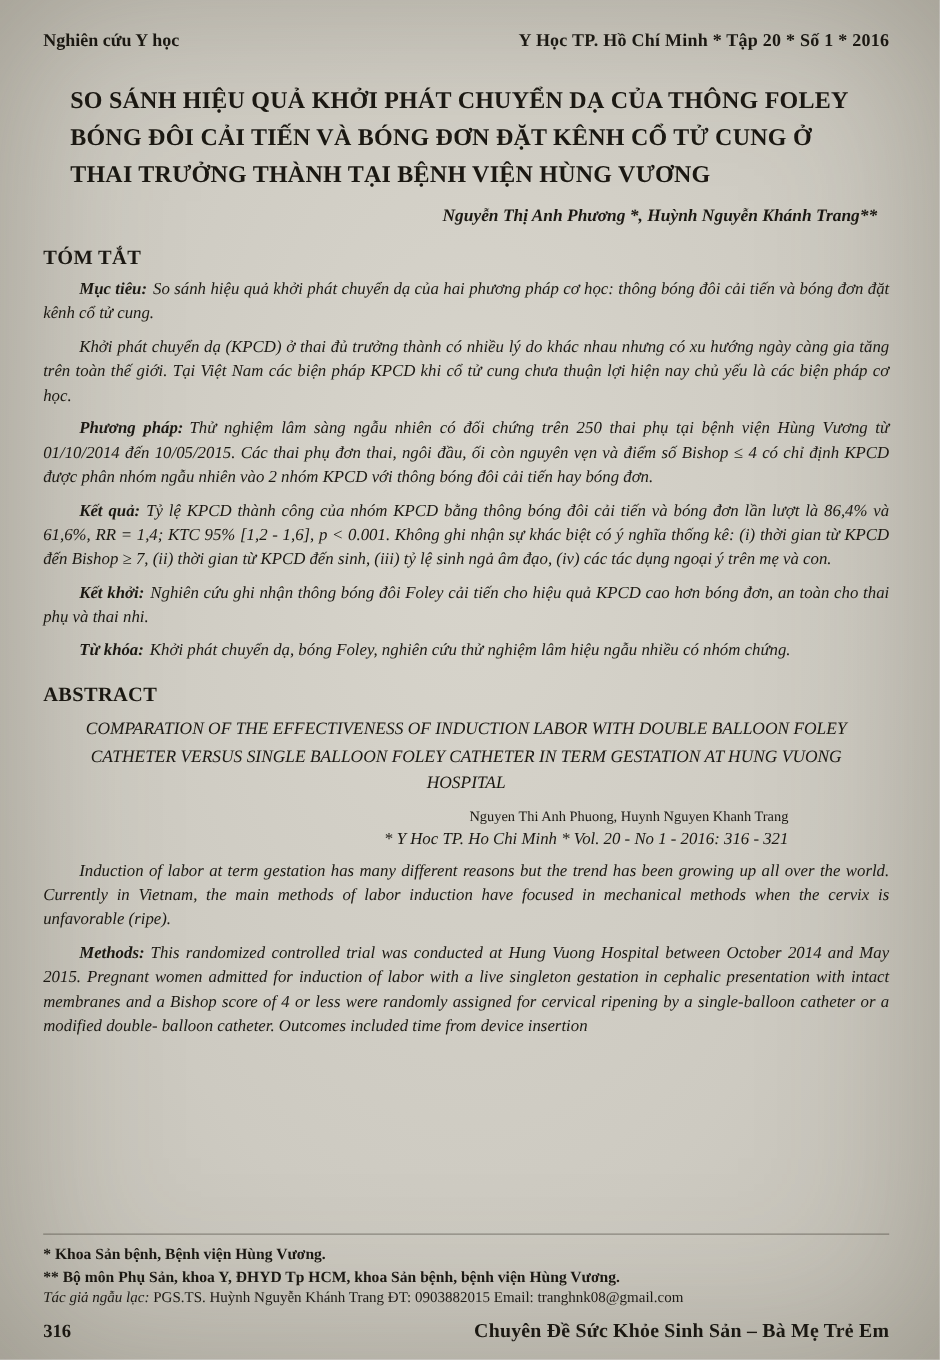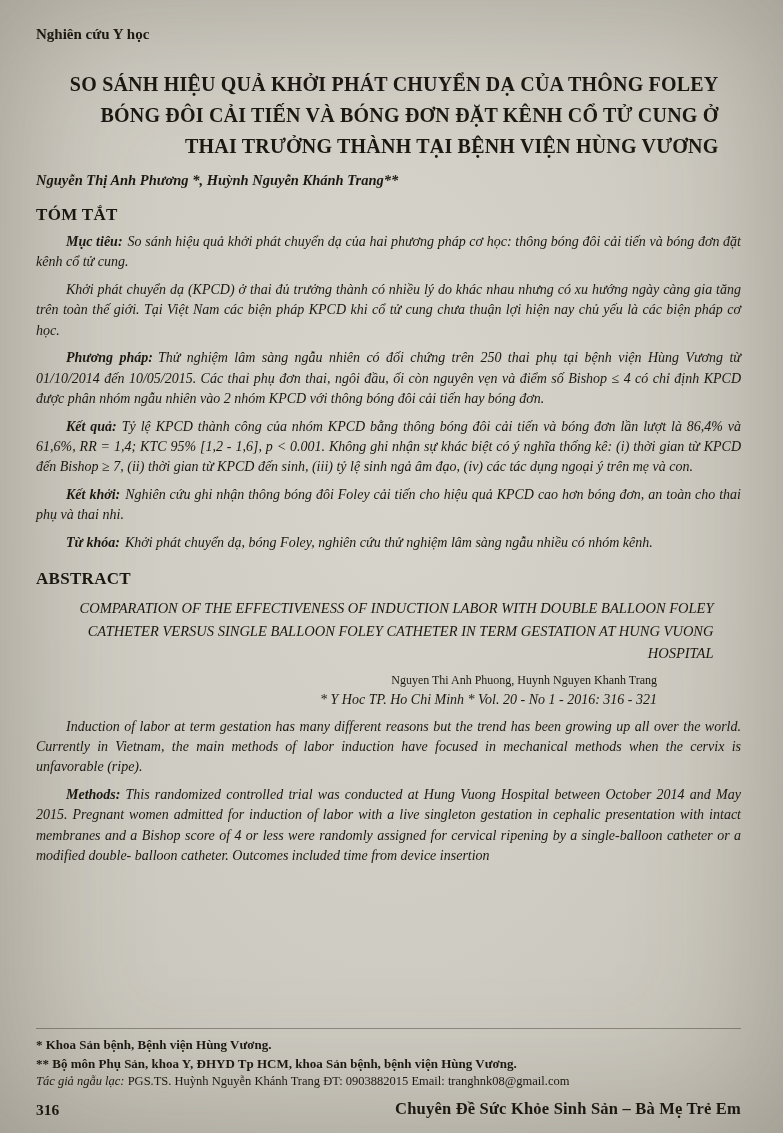--- a/index.html
+++ b/index.html
@@ -29,29 +29,30 @@
     align-items: baseline;
     font-weight: bold;
     font-size: 15.5px;
   }
   .running-head .left { font-size: 15px; }
   .running-head .right { font-size: 15px; letter-spacing: 0.2px; }
 
   .article-title {
     margin: 26px auto 0 auto;
     max-width: 660px;
-    text-align: right;
+    text-align: left;
     font-weight: bold;
     font-size: 20px;
     line-height: 1.55;
     letter-spacing: 0.2px;
   }
   .article-authors {
     margin-top: 10px;
     padding-right: 10px;
+    text-align: right;
     font-weight: bold;
     font-style: italic;
     font-size: 14.5px;
   }
 
   .section-heading {
     margin-top: 16px;
     font-weight: bold;
     font-size: 17px;
     letter-spacing: 0.3px;
@@ -66,21 +67,21 @@
     text-indent: 30px;
   }
   .para .lead {
     font-weight: bold;
   }
   .para .lead:not(:empty) { margin-right: 5px; }
 
   .en-title {
     margin: 8px auto 0 auto;
     max-width: 650px;
-    text-align: right;
+    text-align: center;
     font-style: italic;
     font-size: 14.5px;
     line-height: 1.55;
   }
   .en-authors {
     margin-top: 6px;
     padding-right: 84px;
     text-align: right;
     font-size: 12px;
     line-height: 1.5;
@@ -119,34 +120,35 @@
   .page-footer .page-num { font-size: 15.5px; }
   .page-footer .footer-right { font-size: 16.5px; letter-spacing: 0.2px; }
 </style>
 </head>
 <body>
 
 <div class="page">
 
   <div class="running-head">
     <span class="left">Nghiên cứu Y học</span>
+    <span class="right">Y Học TP. Hồ Chí Minh * Tập 20 * Số 1 * 2016</span>
   </div>
 
   <div class="article-title">SO SÁNH HIỆU QUẢ KHỞI PHÁT CHUYỂN DẠ CỦA THÔNG FOLEY BÓNG ĐÔI CẢI TIẾN VÀ BÓNG ĐƠN ĐẶT KÊNH CỔ TỬ CUNG Ở THAI TRƯỞNG THÀNH TẠI BỆNH VIỆN HÙNG VƯƠNG</div>
 
   <div class="article-authors">Nguyễn Thị Anh Phương *, Huỳnh Nguyễn Khánh Trang**</div>
 
   <div class="section-heading">TÓM TẮT</div>
 
   <p class="para"><span class="lead">Mục tiêu:</span><span>So sánh hiệu quả khởi phát chuyển dạ của hai phương pháp cơ học: thông bóng đôi cải tiến và bóng đơn đặt kênh cổ tử cung.</span></p>
   <p class="para"><span class="lead"></span><span>Khởi phát chuyển dạ (KPCD) ở thai đủ trưởng thành có nhiều lý do khác nhau nhưng có xu hướng ngày càng gia tăng trên toàn thế giới. Tại Việt Nam các biện pháp KPCD khi cổ tử cung chưa thuận lợi hiện nay chủ yếu là các biện pháp cơ học.</span></p>
   <p class="para"><span class="lead">Phương pháp:</span><span>Thử nghiệm lâm sàng ngẫu nhiên có đối chứng trên 250 thai phụ tại bệnh viện Hùng Vương từ 01/10/2014 đến 10/05/2015. Các thai phụ đơn thai, ngôi đầu, ối còn nguyên vẹn và điểm số Bishop ≤ 4 có chỉ định KPCD được phân nhóm ngẫu nhiên vào 2 nhóm KPCD với thông bóng đôi cải tiến hay bóng đơn.</span></p>
   <p class="para"><span class="lead">Kết quả:</span><span>Tỷ lệ KPCD thành công của nhóm KPCD bằng thông bóng đôi cải tiến và bóng đơn lần lượt là 86,4% và 61,6%, RR = 1,4; KTC 95% [1,2 - 1,6], p &lt; 0.001. Không ghi nhận sự khác biệt  có ý nghĩa thống kê: (i) thời gian từ KPCD đến Bishop ≥ 7,  (ii) thời gian từ KPCD đến sinh, (iii) tỷ lệ sinh ngả âm đạo, (iv) các tác dụng ngoại ý trên mẹ và con.</span></p>
   <p class="para"><span class="lead">Kết khởi:</span><span>Nghiên cứu ghi nhận thông bóng đôi Foley cải tiến cho hiệu quả KPCD cao hơn bóng đơn, an toàn cho thai phụ và thai nhi.</span></p>
-  <p class="para"><span class="lead">Từ khóa:</span><span>Khởi phát chuyển dạ, bóng Foley, nghiên cứu thử nghiệm lâm sàng ngẫu nhiều có nhóm kênh.</span></p>
+  <p class="para"><span class="lead">Từ khóa:</span><span>Khởi phát chuyển dạ, bóng Foley, nghiên cứu thử nghiệm lâm hiệu ngẫu nhiều có nhóm chứng.</span></p>
 
   <div class="section-heading">ABSTRACT</div>
 
   <div class="en-title">COMPARATION OF THE EFFECTIVENESS OF INDUCTION LABOR WITH DOUBLE BALLOON FOLEY CATHETER VERSUS SINGLE BALLOON FOLEY CATHETER IN TERM GESTATION AT HUNG VUONG HOSPITAL</div>
 
   <div class="en-authors">Nguyen Thi Anh Phuong, Huynh Nguyen Khanh Trang</div>
   <div class="en-citation">* Y Hoc TP. Ho Chi Minh * Vol. 20 - No 1 - 2016: 316 - 321</div>
 
   <p class="para"><span class="lead"></span><span>Induction of labor at term gestation has many different reasons but the trend has been growing up all over the world. Currently in Vietnam, the main methods of labor induction have focused in mechanical methods when the cervix is unfavorable (ripe).</span></p>
   <p class="para"><span class="lead">Methods:</span><span>This randomized controlled trial was conducted at Hung Vuong Hospital between October 2014 and May 2015. Pregnant women admitted for induction of labor with a live singleton gestation in cephalic presentation with intact membranes and a Bishop score of 4 or less were randomly assigned for cervical ripening by a single-balloon catheter or a modified double- balloon catheter. Outcomes included time from device insertion</span></p>

